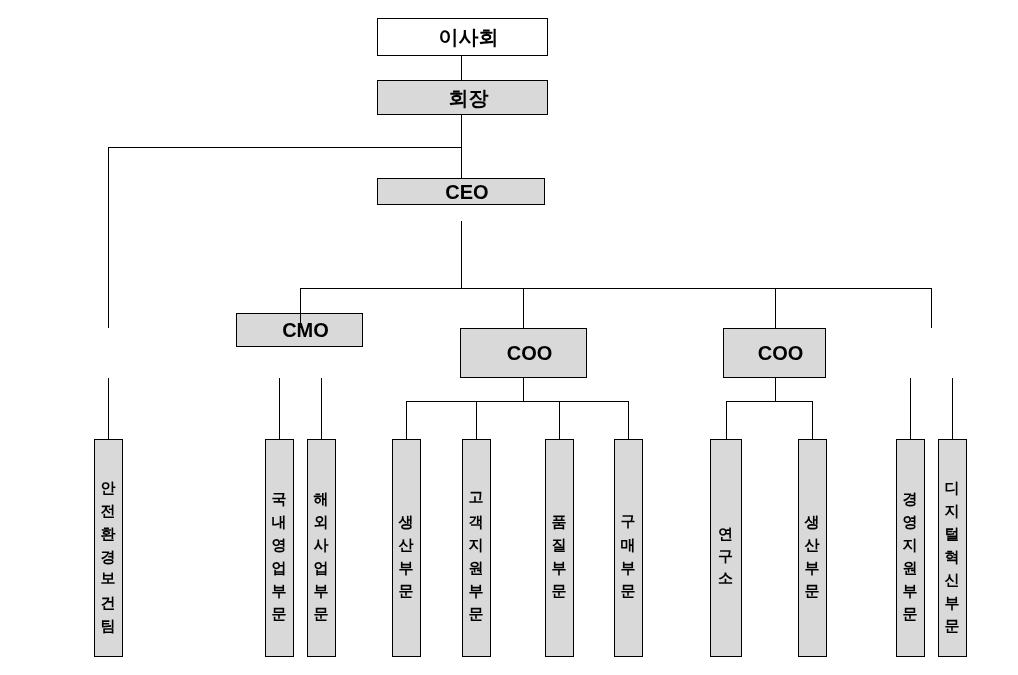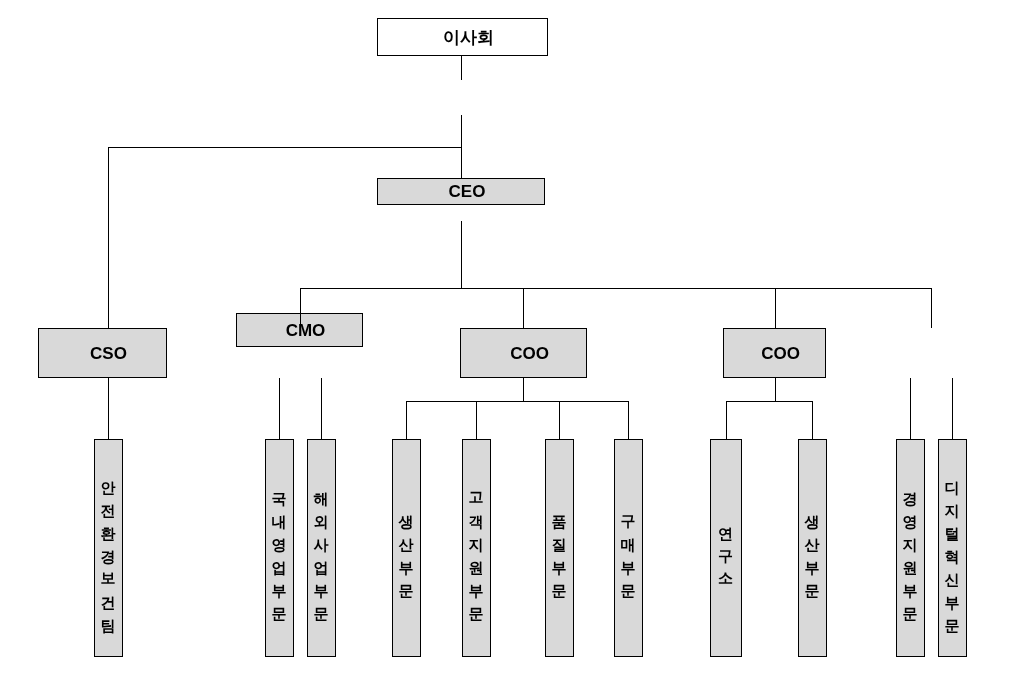--- a/index.html
+++ b/index.html
@@ -16,21 +16,21 @@
     box-sizing: border-box;
     border: 1px solid var(--border, #000000);
     background: var(--fill, #d9d9d9);
     color: var(--text, #000000);
     display: flex;
     align-items: center;
     justify-content: center;
     font-weight: bold;
     text-align: center;
   }
-  .hbox { font-size: 17px; line-height: 1; padding-left: 12px; }
+  .hbox { font-size: 20px; line-height: 1; padding-left: 12px; }
   .root { background: var(--rootfill, #ffffff); }
   .vbox {
     font-size: 15px;
     writing-mode: vertical-rl;
     text-orientation: upright;
     letter-spacing: 8px;
     line-height: 1;
     padding-top: 4px;
   }
   .line {
@@ -60,23 +60,23 @@
   #box-prod-b   { left: 798px; top: 439px; width: 29px; height: 218px; }
   #box-mgmt     { left: 896px; top: 439px; width: 29px; height: 218px; }
   #box-digital  { left: 938px; top: 439px; width: 29px; height: 218px; }
 </style>
 </head>
 <body>
 
 <div id="canvas" style="--bg: #ffffff; --fill: #d9d9d9; --rootfill: #ffffff; --border: #000000; --line: #000000; --text: #000000;">
 
   <div class="node hbox root" id="box-board">이사회</div>
+  <div class="node hbox" id="box-chairman">회장</div>
   <div class="node hbox" id="box-ceo">CEO</div>
 
-  <div class="node hbox" id="box-cso">CSO</div>
   <div class="node hbox" id="box-cmo">CMO</div>
   <div class="node hbox" id="box-coo1">COO</div>
   <div class="node hbox" id="box-coo2">COO</div>
 
   <div class="node vbox" id="box-safety">안전환경보건팀</div>
   <div class="node vbox" id="box-domestic">국내영업부문</div>
   <div class="node vbox" id="box-overseas">해외사업부문</div>
   <div class="node vbox" id="box-prod-a">생산부문</div>
   <div class="node vbox" id="box-custsup">고객지원부문</div>
   <div class="node vbox" id="box-quality">품질부문</div>

